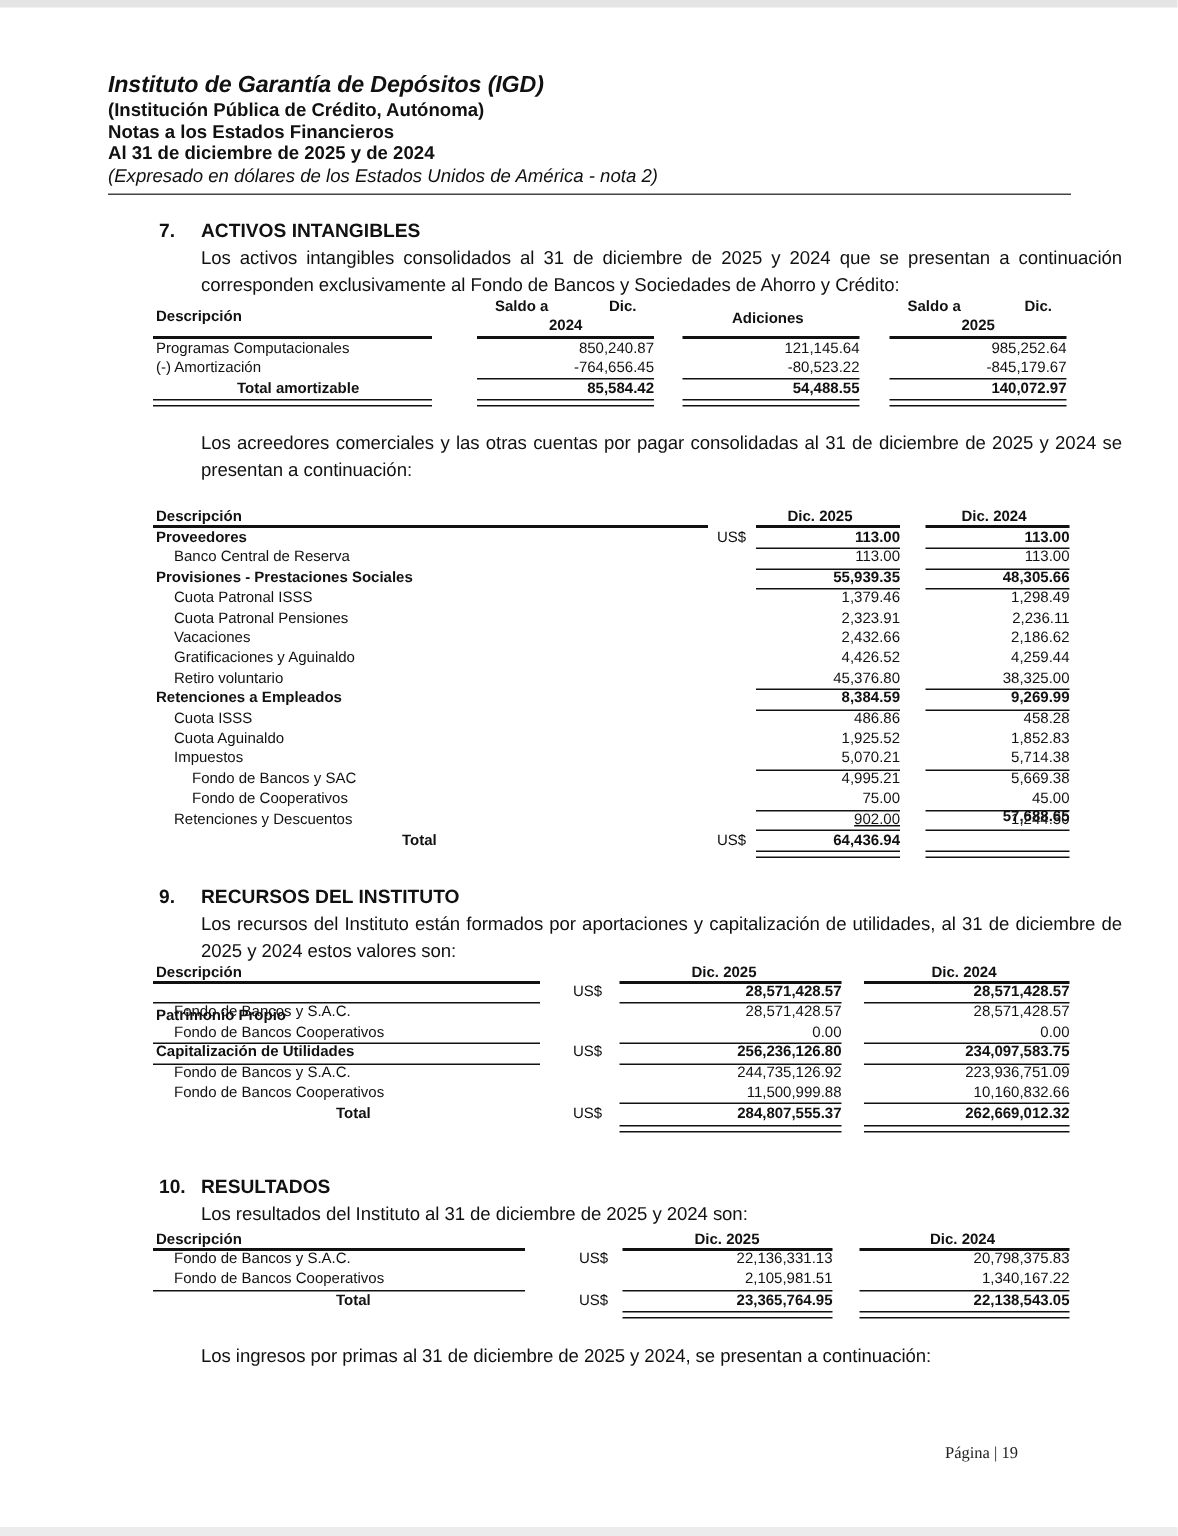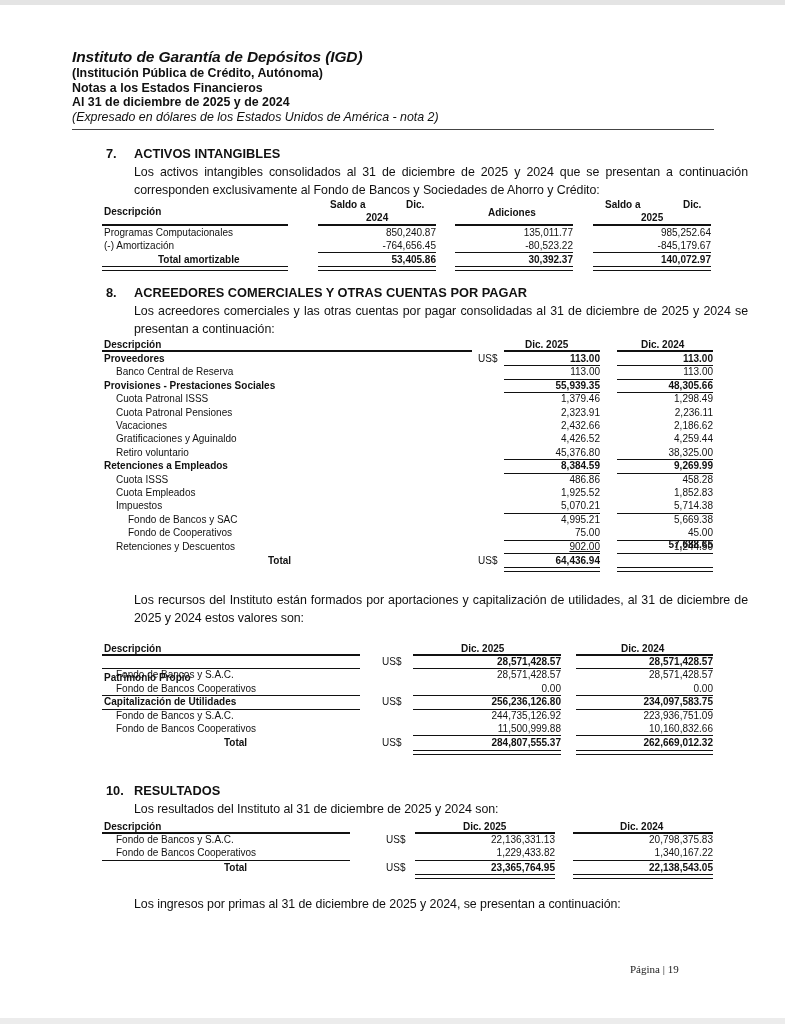--- a/index.html
+++ b/index.html
@@ -60,44 +60,43 @@
   <div class="c b" style="left:505px; top:0;">Saldo a</div>
   <div class="c b" style="left:583px; top:0;">Dic.</div>
   <div class="c b" style="left:541px; top:13px;">2025</div>
   <div class="hr2" style="left:2px; width:186px; top:26px;"></div>
   <div class="hr2" style="left:218px; width:118px; top:26px;"></div>
   <div class="hr2" style="left:355px; width:118px; top:26px;"></div>
   <div class="hr2" style="left:493px; width:118px; top:26px;"></div>
 
   <div class="c" style="left:4px; top:28px;">Programas Computacionales</div>
   <div class="c r" style="right:278px; top:28px;">850,240.87</div>
-  <div class="c r" style="right:141px; top:28px;">135,011.77</div>
+  <div class="c r" style="right:141px; top:28px;">121,145.64</div>
   <div class="c r" style="right:3px; top:28px;">985,252.64</div>
 
   <div class="c" style="left:4px; top:41px;">(-) Amortización</div>
   <div class="c r" style="right:278px; top:41px;">-764,656.45</div>
   <div class="c r" style="right:141px; top:41px;">-80,523.22</div>
   <div class="c r" style="right:3px; top:41px;">-845,179.67</div>
 
   <div class="hr" style="left:218px; width:118px; top:54px;"></div>
   <div class="hr" style="left:355px; width:118px; top:54px;"></div>
   <div class="hr" style="left:493px; width:118px; top:54px;"></div>
 
   <div class="c b" style="left:58px; top:55px;">Total amortizable</div>
-  <div class="c r b" style="right:278px; top:55px;">53,405.86</div>
-  <div class="c r b" style="right:141px; top:55px;">30,392.37</div>
+  <div class="c r b" style="right:278px; top:55px;">85,584.42</div>
+  <div class="c r b" style="right:141px; top:55px;">54,488.55</div>
   <div class="c r b" style="right:3px; top:55px;">140,072.97</div>
   <div class="dbl" style="left:2px; width:186px; top:68px;"></div>
   <div class="dbl" style="left:218px; width:118px; top:68px;"></div>
   <div class="dbl" style="left:355px; width:118px; top:68px;"></div>
   <div class="dbl" style="left:493px; width:118px; top:68px;"></div>
 </div>
 
 <div class="section" style="top:285px;">
-  <div class="sec-head"><span class="num">8.</span><span>ACREEDORES COMERCIALES Y OTRAS CUENTAS POR PAGAR</span></div>
   <div class="para" style="margin-top:1px;">Los acreedores comerciales y las otras cuentas por pagar consolidadas al 31 de diciembre de 2025 y 2024 se presentan a continuación:</div>
 </div>
 <div class="tbl" style="left:100px; top:338px; width:614px;">
   <div class="c b" style="left:4px; top:0;">Descripción</div>
   <div class="c b" style="left:425px; top:0;">Dic. 2025</div>
   <div class="c b" style="left:541px; top:0;">Dic. 2024</div>
   <div class="hr2" style="left:2px; width:370px; top:12px;"></div>
   <div class="hr2" style="left:404px; width:96px; top:12px;"></div>
   <div class="hr2" style="left:517px; width:96px; top:12px;"></div>
 </div>
@@ -136,21 +135,21 @@
     <div class="hr" style="left:404px; width:96px; top:107.20000000000002px;"></div>
     <div class="hr" style="left:517px; width:96px; top:107.20000000000002px;"></div>
     <div class="c b" style="left:4px; top:107.20000000000002px;">Retenciones a Empleados</div>
     <div class="c r b" style="right:114px; top:107.20000000000002px;">8,384.59</div>
     <div class="c r b" style="right:1px; top:107.20000000000002px;">9,269.99</div>
     <div class="hr" style="left:404px; width:96px; top:120.60000000000002px;"></div>
     <div class="hr" style="left:517px; width:96px; top:120.60000000000002px;"></div>
     <div class="c" style="left:16px; top:120.60000000000002px;">Cuota ISSS</div>
     <div class="c r" style="right:114px; top:120.60000000000002px;">486.86</div>
     <div class="c r" style="right:1px; top:120.60000000000002px;">458.28</div>
-    <div class="c" style="left:16px; top:134.00000000000003px;">Cuota Empleados</div>
+    <div class="c" style="left:16px; top:134.00000000000003px;">Cuota Aguinaldo</div>
     <div class="c r" style="right:114px; top:134.00000000000003px;">1,925.52</div>
     <div class="c r" style="right:1px; top:134.00000000000003px;">1,852.83</div>
     <div class="c" style="left:16px; top:147.40000000000003px;">Impuestos</div>
     <div class="c r" style="right:114px; top:147.40000000000003px;">5,070.21</div>
     <div class="c r" style="right:1px; top:147.40000000000003px;">5,714.38</div>
     <div class="hr" style="left:404px; width:96px; top:160.80000000000004px;"></div>
     <div class="hr" style="left:517px; width:96px; top:160.80000000000004px;"></div>
     <div class="c" style="left:28px; top:160.80000000000004px;">Fondo de Bancos y SAC</div>
     <div class="c r" style="right:114px; top:160.80000000000004px;">4,995.21</div>
     <div class="c r" style="right:1px; top:160.80000000000004px;">5,669.38</div>
@@ -166,20 +165,21 @@
     <div class="hr" style="left:517px; width:96px; top:201.00000000000006px;"></div>
     <div class="c b" style="left:168px; top:202.00000000000006px;">Total</div>
     <div class="c" style="left:378px; top:202.00000000000006px;">US$</div>
     <div class="c r b" style="right:114px; top:202.00000000000006px;">64,436.94</div>
     <div class="c r b" style="right:1px; top:186px;margin-left:37px;">57,688.65</div>
     <div class="dbl" style="left:404px; width:96px; top:215.40000000000006px;"></div>
     <div class="dbl" style="left:517px; width:96px; top:215.40000000000006px;"></div>
   </div>
 
 <div class="section" style="top:590px;">
+  <div class="sec-head"><span class="num">9.</span><span>RECURSOS DEL INSTITUTO</span></div>
   <div class="para" style="margin-top:1px;">Los recursos del Instituto están formados por aportaciones y capitalización de utilidades, al 31 de diciembre de 2025 y 2024 estos valores son:</div>
 </div>
 <div class="tbl" style="left:100px; top:642px; width:614px;">
   <div class="c b" style="left:4px; top:0;">Descripción</div>
   <div class="c b" style="left:361px; top:0;">Dic. 2025</div>
   <div class="c b" style="left:521px; top:0;">Dic. 2024</div>
   <div class="hr2" style="left:2px; width:258px; top:12px;"></div>
   <div class="hr2" style="left:313px; width:148px; top:12px;"></div>
   <div class="hr2" style="left:476px; width:137px; top:12px;"></div>
 </div>
@@ -234,21 +234,21 @@
   <div class="hr2" style="left:2px; width:248px; top:12px;"></div>
   <div class="hr2" style="left:315px; width:140px; top:12px;"></div>
   <div class="hr2" style="left:473px; width:140px; top:12px;"></div>
 </div>
 <div id="s10-rows" class="tbl" style="left:100px; top:833px; width:614px;">
     <div class="c" style="left:16px; top:0px;">Fondo de Bancos y S.A.C.</div>
     <div class="c" style="left:286px; top:0px;">US$</div>
     <div class="c r" style="right:159px; top:0px;">22,136,331.13</div>
     <div class="c r" style="right:1px; top:0px;">20,798,375.83</div>
     <div class="c" style="left:16px; top:13.4px;">Fondo de Bancos Cooperativos</div>
-    <div class="c r" style="right:159px; top:13.4px;">1,229,433.82</div>
+    <div class="c r" style="right:159px; top:13.4px;">2,105,981.51</div>
     <div class="c r" style="right:1px; top:13.4px;">1,340,167.22</div>
     <div class="hr" style="left:2px; width:248px; top:26.8px;"></div>
     <div class="hr" style="left:315px; width:140px; top:26.8px;"></div>
     <div class="hr" style="left:473px; width:140px; top:26.8px;"></div>
     <div class="c b" style="left:124px; top:27.8px;">Total</div>
     <div class="c" style="left:286px; top:27.8px;">US$</div>
     <div class="c r b" style="right:159px; top:27.8px;">23,365,764.95</div>
     <div class="c r b" style="right:1px; top:27.8px;">22,138,543.05</div>
     <div class="dbl" style="left:315px; width:140px; top:41.2px;"></div>
     <div class="dbl" style="left:473px; width:140px; top:41.2px;"></div>

